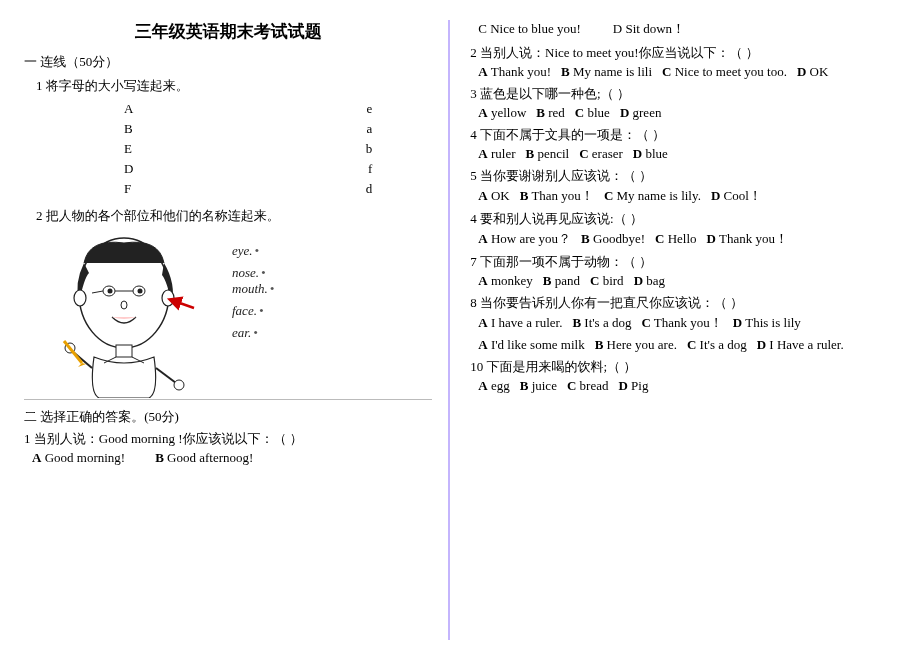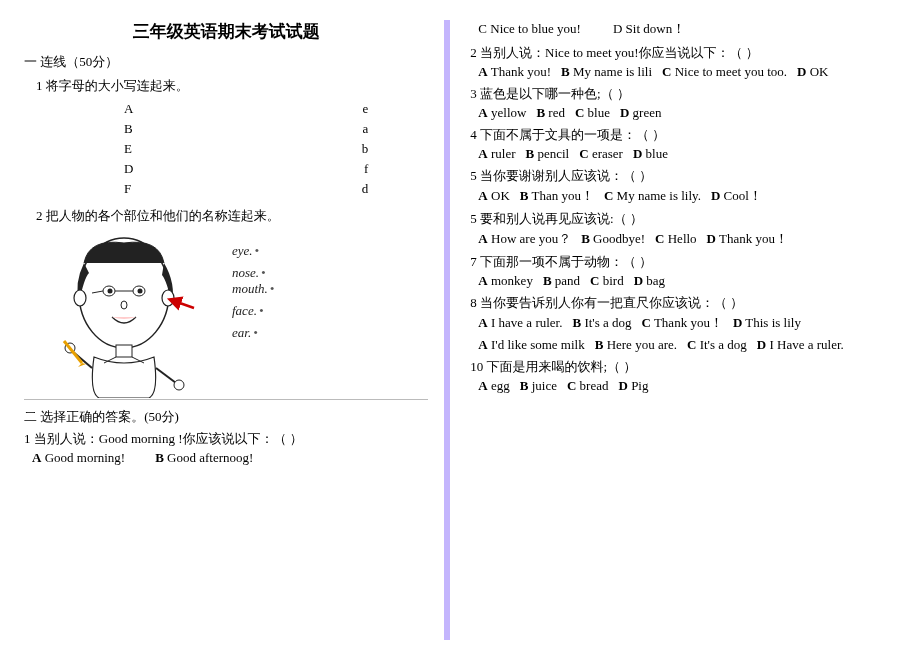--- a/index.html
+++ b/index.html
@@ -14,21 +14,21 @@
     }
     .page {
       display: flex;
       width: 920px;
       height: 650px;
       padding: 20px 24px 10px 24px;
     }
     .left-col {
       width: 440px;
       padding-right: 16px;
-      border-right: 6px solid #c4b5fd;
+      border-right: 2px solid #c4b5fd;
     }
     .right-col {
       width: 460px;
       padding-left: 20px;
     }
     .page-title {
       text-align: center;
       font-size: 17px;
       font-weight: bold;
       margin-bottom: 10px;
@@ -228,21 +228,21 @@
         </div>
         <div class="q-block">
           <div class="q-line">4  下面不属于文具的一项是：（  ）</div>
           <div class="q-options"><span style="margin-right: 10px; font-size: 13px;"><strong>A</strong> ruler</span><span style="margin-right: 10px; font-size: 13px;"><strong>B</strong> pencil</span><span style="margin-right: 10px; font-size: 13px;"><strong>C</strong> eraser</span><span style="margin-right: 10px; font-size: 13px;"><strong>D</strong> blue</span></div>
         </div>
         <div class="q-block">
           <div class="q-line">5  当你要谢谢别人应该说：（  ）</div>
           <div class="q-options"><span style="margin-right: 10px; font-size: 13px;"><strong>A</strong> OK</span><span style="margin-right: 10px; font-size: 13px;"><strong>B</strong> Than you！</span><span style="margin-right: 10px; font-size: 13px;"><strong>C</strong> My name is lily.</span><span style="margin-right: 10px; font-size: 13px;"><strong>D</strong> Cool！</span></div>
         </div>
         <div class="q-block">
-          <div class="q-line">5  要和别人说再见应该说:（  ）</div>
+          <div class="q-line">4  要和别人说再见应该说:（  ）</div>
           <div class="q-options"><span style="margin-right: 10px; font-size: 13px;"><strong>A</strong> How are you？</span><span style="margin-right: 10px; font-size: 13px;"><strong>B</strong> Goodbye!</span><span style="margin-right: 10px; font-size: 13px;"><strong>C</strong> Hello</span><span style="margin-right: 10px; font-size: 13px;"><strong>D</strong> Thank you！</span></div>
         </div>
         <div class="q-block">
           <div class="q-line">7  下面那一项不属于动物：（  ）</div>
           <div class="q-options"><span style="margin-right: 10px; font-size: 13px;"><strong>A</strong> monkey</span><span style="margin-right: 10px; font-size: 13px;"><strong>B</strong> pand</span><span style="margin-right: 10px; font-size: 13px;"><strong>C</strong> bird</span><span style="margin-right: 10px; font-size: 13px;"><strong>D</strong> bag</span></div>
         </div>
         <div class="q-block">
           <div class="q-line">8  当你要告诉别人你有一把直尺你应该说：（  ）</div>
           <div class="q-options"><span style="margin-right: 10px; font-size: 13px;"><strong>A</strong> I have a ruler.</span><span style="margin-right: 10px; font-size: 13px;"><strong>B</strong> It's a dog</span><span style="margin-right: 10px; font-size: 13px;"><strong>C</strong> Thank you！</span><span style="margin-right: 10px; font-size: 13px;"><strong>D</strong> This is lily</span></div>
         </div>

